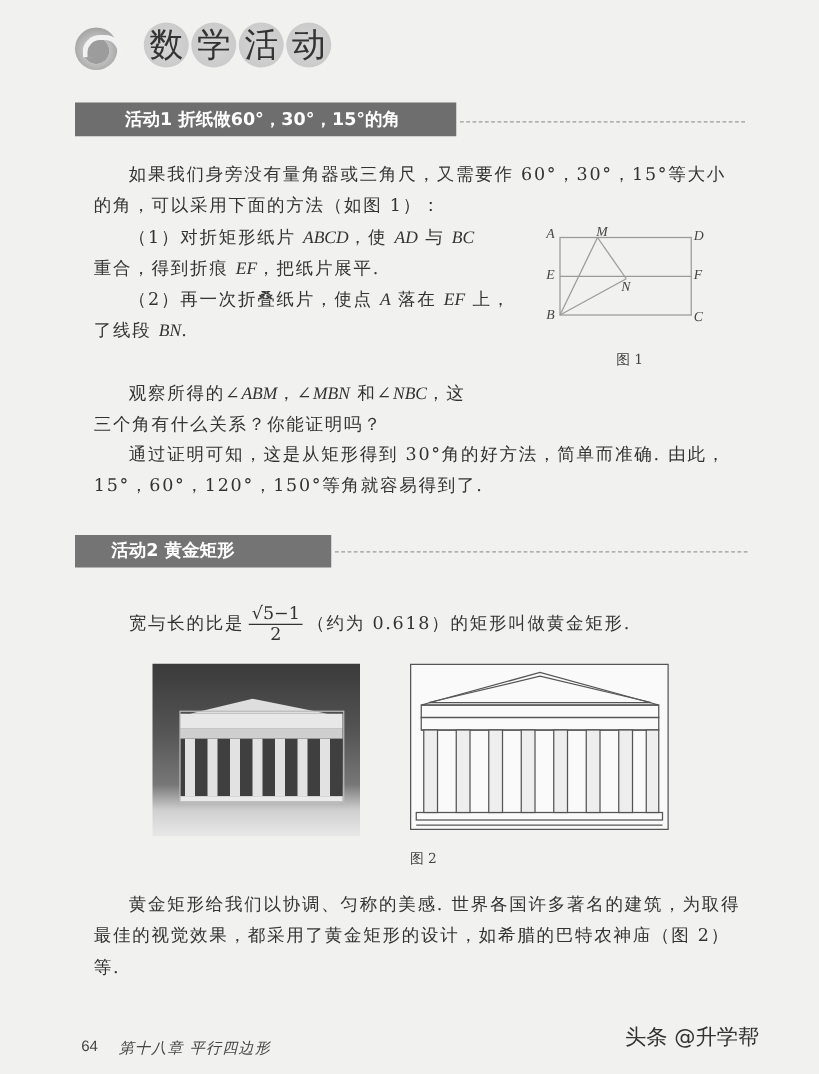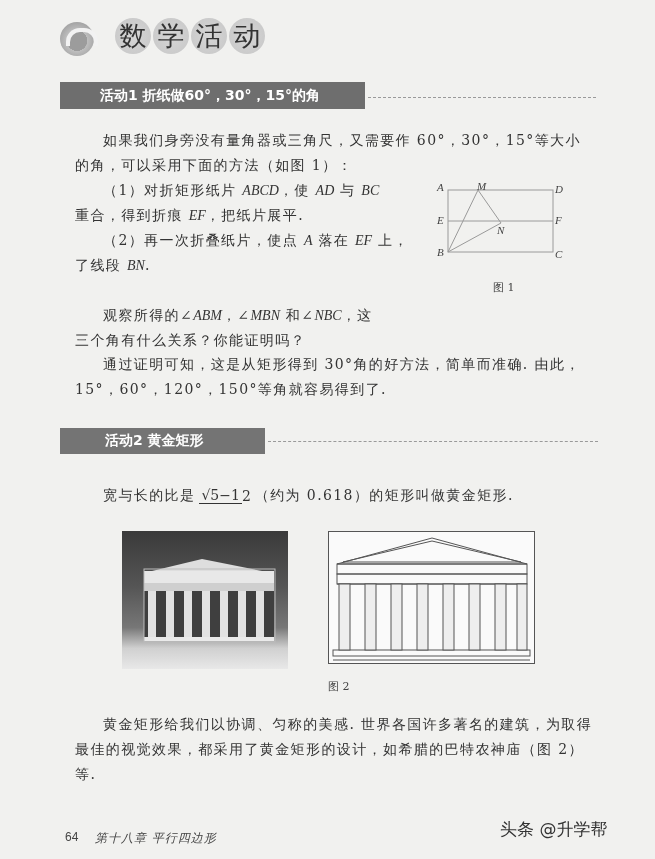--- a/index.html
+++ b/index.html
@@ -21,21 +21,21 @@
   .title-char { width:36px; height:36px; border-radius:50%;
     background:radial-gradient(circle, #d6d6d6 0%, #cbcbcb 70%, rgba(200,200,200,0) 100%);
     display:flex; align-items:center; justify-content:center;
     font-size:27px; color:#333; font-family:"DejaVu Serif", serif; }
 
   
   .bar { background:#6e6e6e; color:#fff; font-family:"DejaVu Sans","Liberation Sans",sans-serif;
     font-weight:bold; font-size:14px; display:flex; align-items:center;
     box-sizing:border-box; }
   .bar1 { left:60px; top:82px; width:305px; height:27px; padding-left:40px; }
-  .bar2 { left:60px; top:428px; width:205px; height:26px; padding-left:45px; background:#747474; }
+  .bar2 { left:60px; top:428px; width:205px; height:26px; padding-left:29px; background:#747474; }
   .dash { border-top:1.5px dashed #9a9a9a; height:0; }
   .dash1 { left:368px; top:97px; width:228px; }
   .dash2 { left:268px; top:441px; width:330px; }
 
   .para { font-size:14px; line-height:25px; letter-spacing:1.4px; color:#333; }
   .p-indent { text-indent:28px; }
   i.m { font-style:italic; font-family:"Liberation Serif", serif; letter-spacing:0; }
 
   
   .fig1 { left:433px; top:180px; width:135px; height:85px; }
@@ -106,21 +106,21 @@
     <span class="fig-lbl" style="left:4px; top:66px;">B</span>
     <span class="fig-lbl" style="left:122px; top:68px;">C</span>
   </div>
   <div class="abs caption" style="left:493px; top:280px;">图 1</div>
 
   <div class="abs bar bar2">活动2  黄金矩形</div>
   <div class="abs dash dash2"></div>
 
   <div class="abs para" style="left:103px; top:483px; display:flex; align-items:center;">
     <span>宽与长的比是</span>
-    <span style="display:inline-flex; flex-direction:row; align-items:center; line-height:16px; margin:0 4px; letter-spacing:0;">
+    <span style="display:inline-flex; flex-direction:column; align-items:center; line-height:16px; margin:0 4px; letter-spacing:0;">
       <span style="border-bottom:1px solid #333; padding:0 2px;">√5−1</span>
       <span>2</span>
     </span>
     <span>（约为 0.618）的矩形叫做黄金矩形.</span>
   </div>
 
   <div class="abs photo">
     <svg width="166" height="138" viewBox="0 0 166 138">
       <rect x="22" y="40" width="130" height="12" fill="#e8e8e8"></rect>
       <polygon points="30,40 80,28 140,40" fill="#dedede"></polygon>

